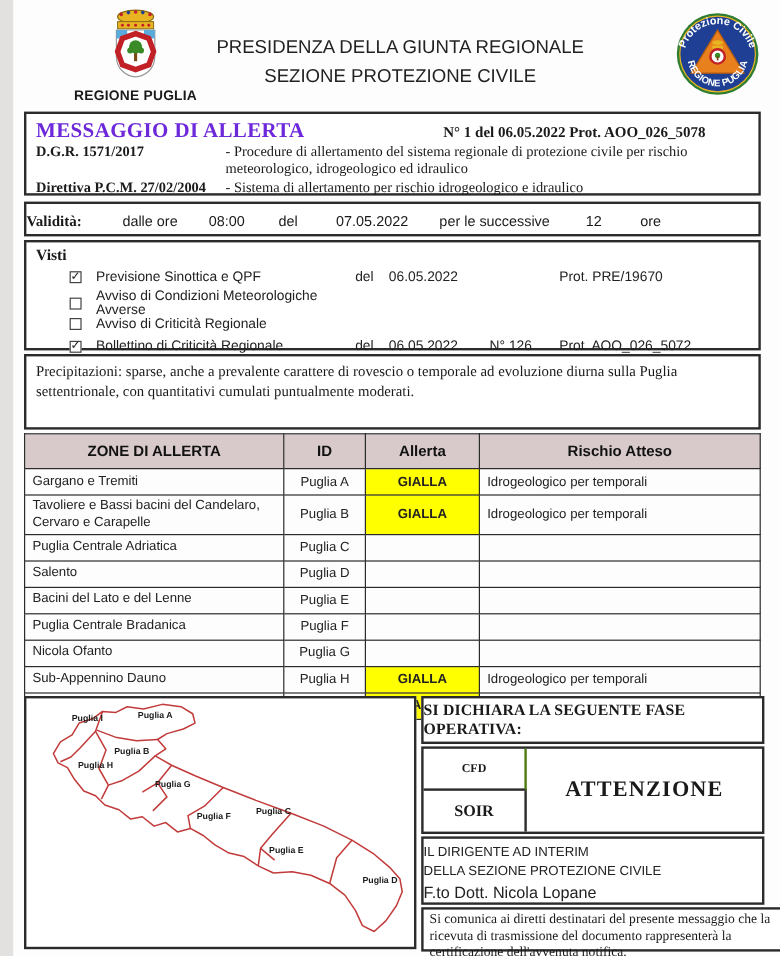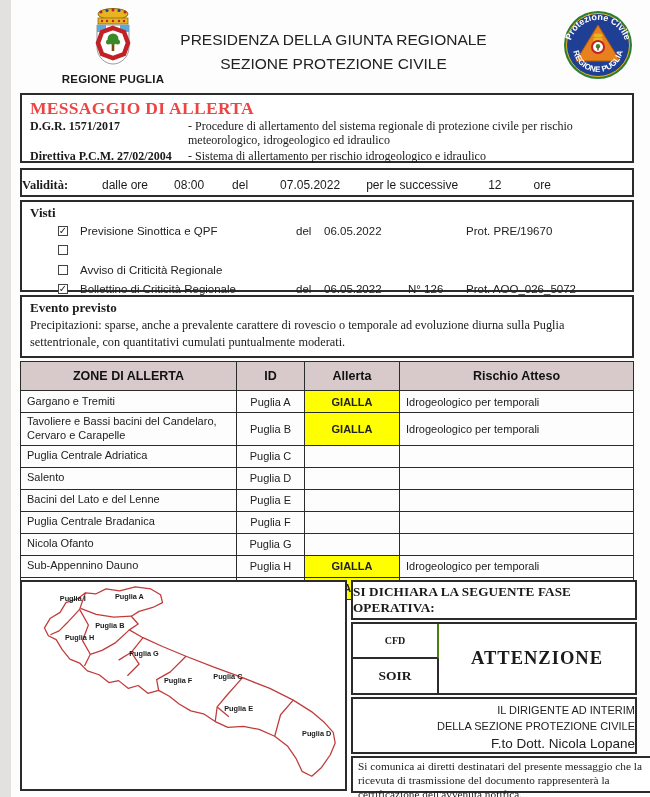--- a/index.html
+++ b/index.html
@@ -16,21 +16,21 @@
   .hdr-title{position:absolute;left:120px;right:110px;top:22px;text-align:center;
     font-family:"Liberation Sans", sans-serif;font-size:15.5px;line-height:1.55;color:#222;}
   .hdr-badge{position:absolute;right:2px;top:2px;}
 
   
   .bx{position:absolute;border:2px solid #2b2b2b;background:#fff;box-sizing:border-box;}
 
   
   .box-msg{left:20px;top:93px;width:614px;height:70px;padding:3px 8px;}
   .msg-row1{display:flex;align-items:baseline;}
-  .msg-title{color:#ef4444;font-weight:bold;font-size:17.5px;letter-spacing:.3px;font-family:Liberation Serif, serif;}
+  .msg-title{color:#6d28d9;font-weight:bold;font-size:17.5px;letter-spacing:.3px;font-family:Liberation Serif, serif;}
   .msg-num{margin-left:auto;margin-right:36px;font-weight:bold;font-size:12.5px;}
   .msg-row{display:grid;grid-template-columns:152px 1fr;column-gap:6px;font-size:12px;line-height:1.2;}
   .msg-label{font-weight:bold;}
   .msg-row + .msg-row{margin-top:1px;}
 
   
   .box-val{left:20px;top:168px;width:614px;height:29px;padding:5px 0;}
   .val-label{font-weight:bold;font-size:12.5px;display:inline-block;width:62px;}
   .v-item{font-family:"Liberation Sans", sans-serif;font-size:12px;display:inline-block;}
 
@@ -63,21 +63,21 @@
   .box-map svg{display:block;}
 
   
   .box-decl{left:351px;top:580px;width:286px;height:40px;display:flex;align-items:center;justify-content:center;}
   .decl-text{font-weight:bold;font-size:13.2px;letter-spacing:.1px;}
   .box-fase{left:351px;top:622px;width:286px;height:73px;padding:0;display:grid;grid-template-columns:86px 1fr;grid-template-rows:1fr 1fr;}
   .fase-cell{display:flex;align-items:center;justify-content:center;font-weight:bold;}
   .cell-cfd{border-right:2px solid #4d7c0f;border-bottom:2px solid #2b2b2b;font-size:10px;}
   .cell-soir{border-right:2px solid #2b2b2b;font-size:13.5px;}
   .cell-att{grid-row:1 / span 2;grid-column:2;font-size:18.5px;letter-spacing:1px;}
-  .box-sig{left:351px;top:697px;width:286px;height:57px;text-align:right;padding-top:4px;}
+  .box-sig{left:351px;top:697px;width:286px;height:57px;text-align:left;padding-top:4px;}
   .sig-l1{font-family:"Liberation Sans", sans-serif;font-size:11px;line-height:1.45;color:#222;}
   .sig-name{font-family:"Liberation Sans", sans-serif;font-size:13.5px;margin-top:1px;color:#222;}
   .sig-note{font-family:"Liberation Sans", sans-serif;font-size:8.3px;margin-top:6px;color:#333;}
   .box-note{left:351px;top:756px;width:320px;height:37px;padding:2px 5px;}
   .note-text{font-size:11.3px;line-height:1.22;}
 </style>
 </head>
 <body>
 
 <div class="scan-edge"></div>
@@ -135,20 +135,21 @@
       <text font-family="Liberation Sans, sans-serif" font-size="8" font-weight="bold" fill="#ffffff">
         <textPath href="#arcBot" startOffset="50%" text-anchor="middle">REGIONE PUGLIA</textPath>
       </text>
     </svg>
   </div>
 </div>
 
 <div class="bx box-msg">
   <div class="msg-row1">
     <span class="msg-title">MESSAGGIO DI ALLERTA</span>
+    <span class="msg-num">N° 1 del 06.05.2022  Prot. AOO_026_5078</span>
   </div>
   <div class="msg-row">
     <span class="msg-label">D.G.R. 1571/2017</span>
     <span>- Procedure di allertamento del sistema regionale di protezione civile per rischio meteorologico, idrogeologico ed idraulico</span>
   </div>
   <div class="msg-row">
     <span class="msg-label">Direttiva P.C.M. 27/02/2004</span>
     <span>- Sistema di allertamento per rischio idrogeologico e idraulico</span>
   </div>
 </div>
@@ -170,20 +171,21 @@
       <div class="visti-row">
         <span class="cb on">✓</span>
         <span>Previsione Sinottica e QPF</span>
         <span>del</span>
         <span>06.05.2022</span>
         <span></span>
         <span>Prot. PRE/19670</span>
       </div>
       <div class="visti-row">
         <span class="cb"></span>
+        <span>Avviso di Condizioni Meteorologiche Avverse</span>
         <span></span>
         <span></span>
         <span></span>
         <span></span>
       </div>
       <div class="visti-row">
         <span class="cb"></span>
         <span>Avviso di Criticità Regionale</span>
         <span></span>
         <span></span>
@@ -195,21 +197,20 @@
         <span>Bollettino di Criticità Regionale</span>
         <span>del</span>
         <span>06.05.2022</span>
         <span>N° 126</span>
         <span>Prot. AOO_026_5072</span>
       </div>
     </div>
 </div>
 
 <div class="bx box-evt">
-  <div class="evt-title">Evento previsto</div>
   <div class="evt-text">Precipitazioni: sparse, anche a prevalente carattere di rovescio o temporale ad evoluzione diurna sulla Puglia settentrionale, con quantitativi cumulati puntualmente moderati.</div>
 </div>
 
 <table class="alert">
   <colgroup>
       <col style="width:216px">
       <col style="width:68px">
       <col style="width:95px">
       <col>
     </colgroup>

